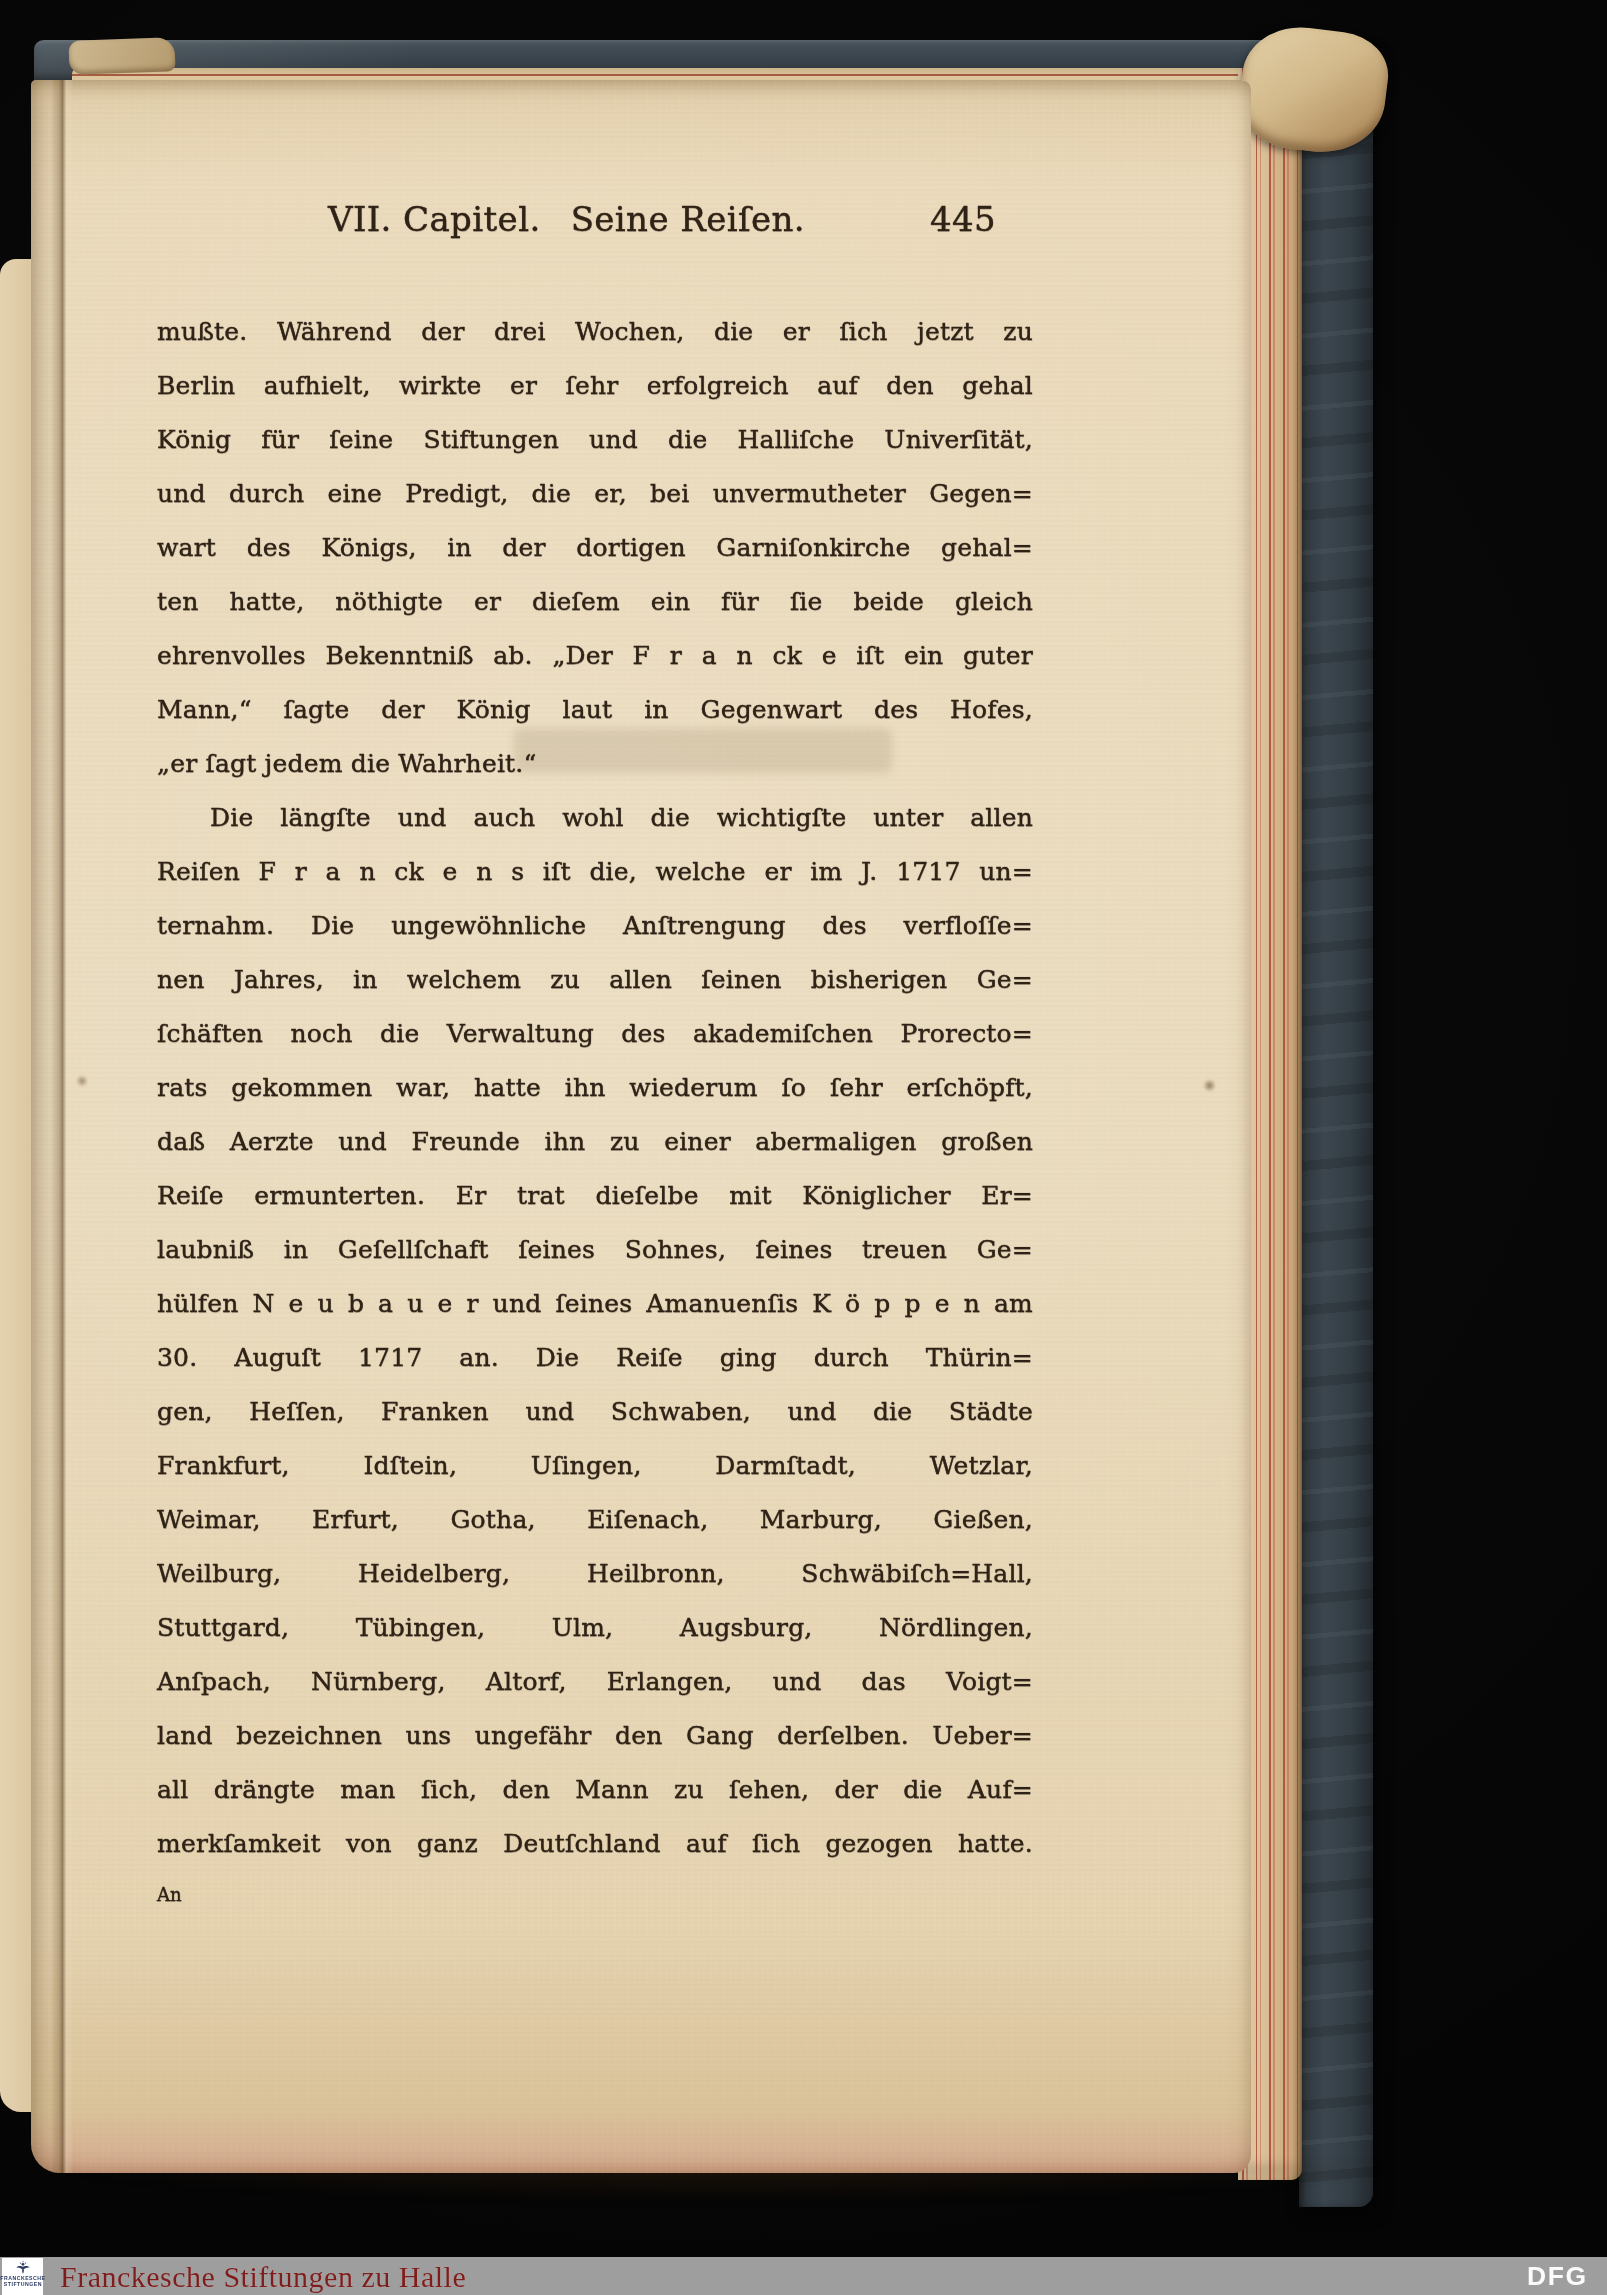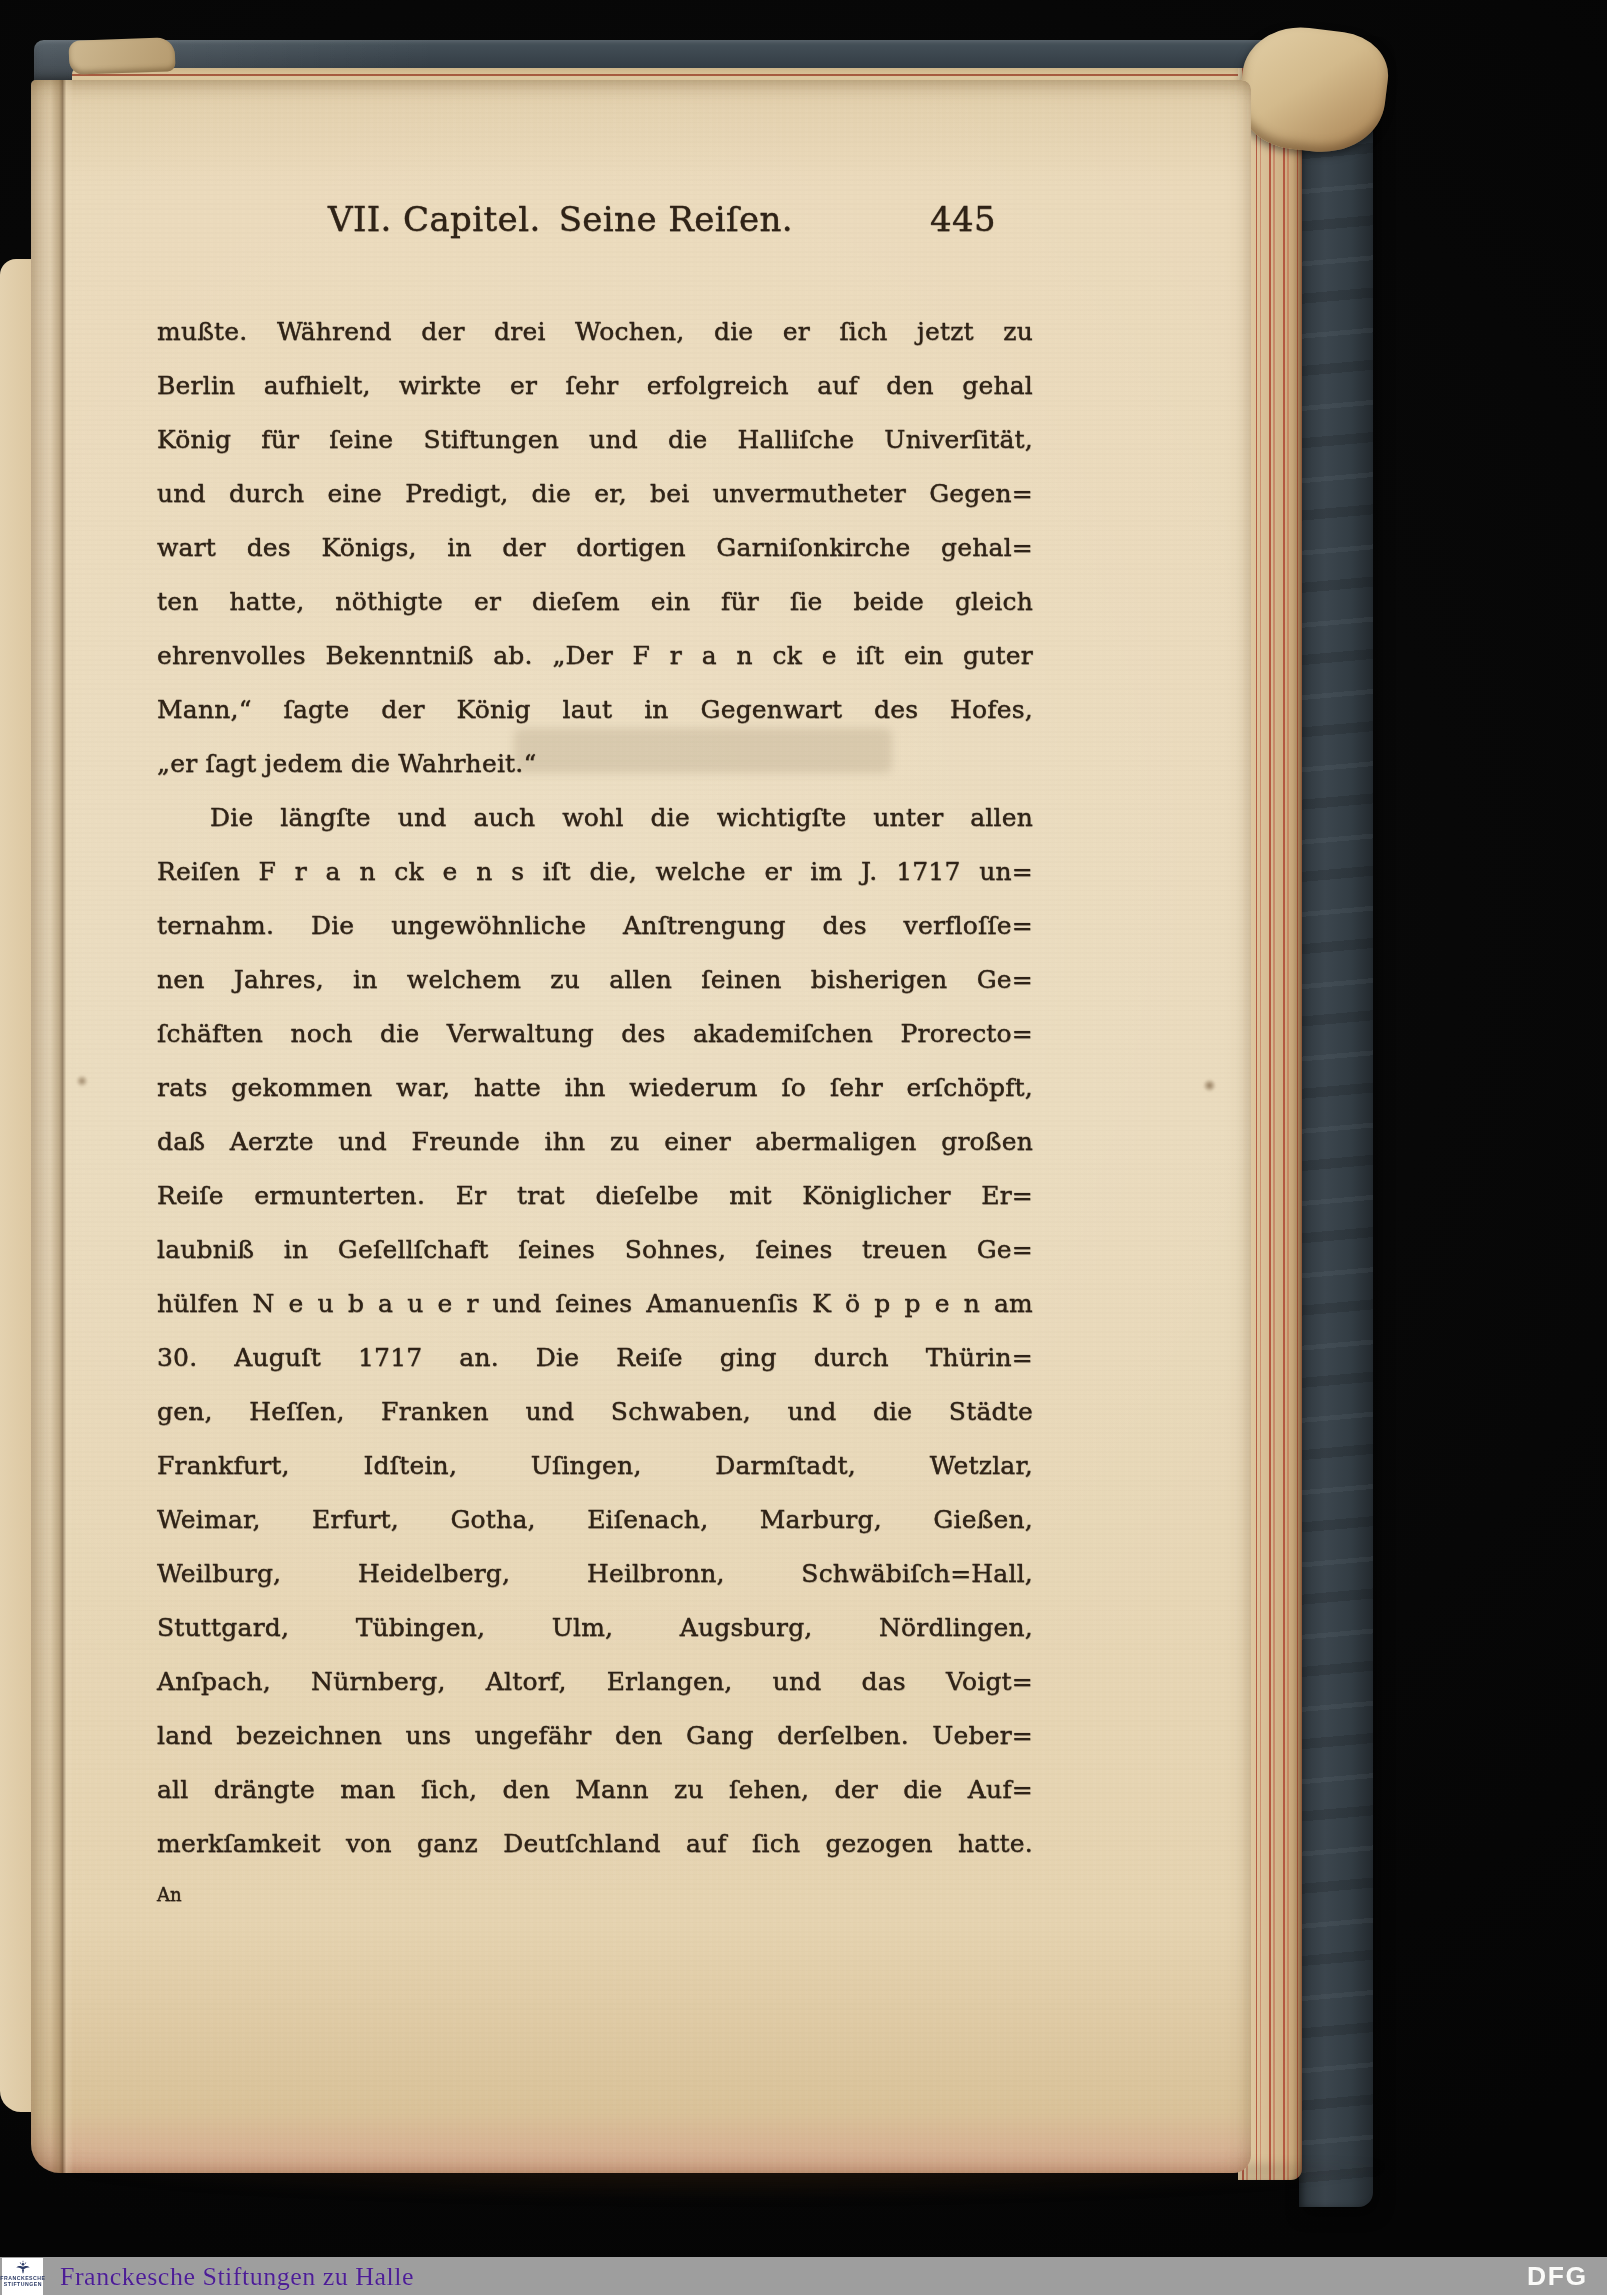--- a/index.html
+++ b/index.html
@@ -63,41 +63,41 @@
   .smudge{position:absolute;left:514px;top:728px;width:378px;height:45px;border-radius:8px;
      background:rgba(125,108,80,.17);filter:blur(4px);}
   .spot{position:absolute;border-radius:50%;filter:blur(1.2px);}
   .spot.a{left:1203px;top:1079px;width:13px;height:13px;background:radial-gradient(circle,rgba(85,55,25,.6),rgba(85,55,25,0) 70%);}
   .spot.b{left:76px;top:1075px;width:12px;height:12px;background:radial-gradient(circle,rgba(85,55,25,.5),rgba(85,55,25,0) 70%);}
 
   
   .ink{color:#2f2317;-webkit-text-stroke:0.3px rgba(47,35,23,.85);
        text-shadow:0 0 1px rgba(45,32,18,.55), 0.4px 0.6px 0 rgba(45,32,18,.2);}
   .header-row{position:absolute;left:157px;top:199px;width:876px;display:flex;align-items:flex-start;
-      font-size:34px;letter-spacing:0.4px;}
+      font-size:34px;letter-spacing:0.4px;gap:12px;}
   .header-chapter{margin-left:171px;}
   .header-title{margin-left:18px;}
   .header-pagenum{margin-left:auto;margin-right:37px;}
   .textblock{position:absolute;left:157px;top:305px;width:876px;font-size:25px;letter-spacing:0.2px;}
   .textblock .line{height:54px;line-height:54px;white-space:normal;
       text-align:justify;text-align-last:justify;}
   .textblock .line.short{text-align-last:left;}
   .textblock .line.indent{text-indent:53px;}
   .catchword{position:absolute;left:157px;top:1884px;width:876px;
       padding-right:42px;box-sizing:border-box;font-size:18px;}
 
   
   .footer-bar{position:absolute;left:0;top:2257px;width:1607px;height:39px;background:#9e9e9e;
       display:flex;align-items:center;}
   .logo-box{position:absolute;left:2.4px;top:0.8px;width:41px;height:38px;background:#ffffff;
       display:flex;flex-direction:column;align-items:center;justify-content:flex-start;padding-top:1.6px;box-sizing:border-box;}
   .logo-caption{font-family:"Liberation Sans","DejaVu Sans",sans-serif;font-size:5.2px;line-height:6px;
       color:#2c3b66;letter-spacing:0.5px;text-align:center;font-weight:bold;}
   .institution{margin-left:60px;font-family:"Liberation Serif","DejaVu Serif",serif;
-      font-size:26px;color:#4c1d95;letter-spacing:0.5px;text-shadow:0 0 0.8px rgba(255,255,255,.35);}
+      font-size:30px;color:#7f1d1d;letter-spacing:0.5px;text-shadow:0 0 0.8px rgba(255,255,255,.35);}
   .dfg{margin-left:auto;margin-right:19.3px;font-family:"Liberation Sans","DejaVu Sans",sans-serif;
       font-weight:bold;font-size:26.5px;color:#fbfbf9;letter-spacing:1.6px;}
 </style>
 </head>
 <body>
 
 <div class="stage">
 
   <div>
     <div class="cover-top"></div>

